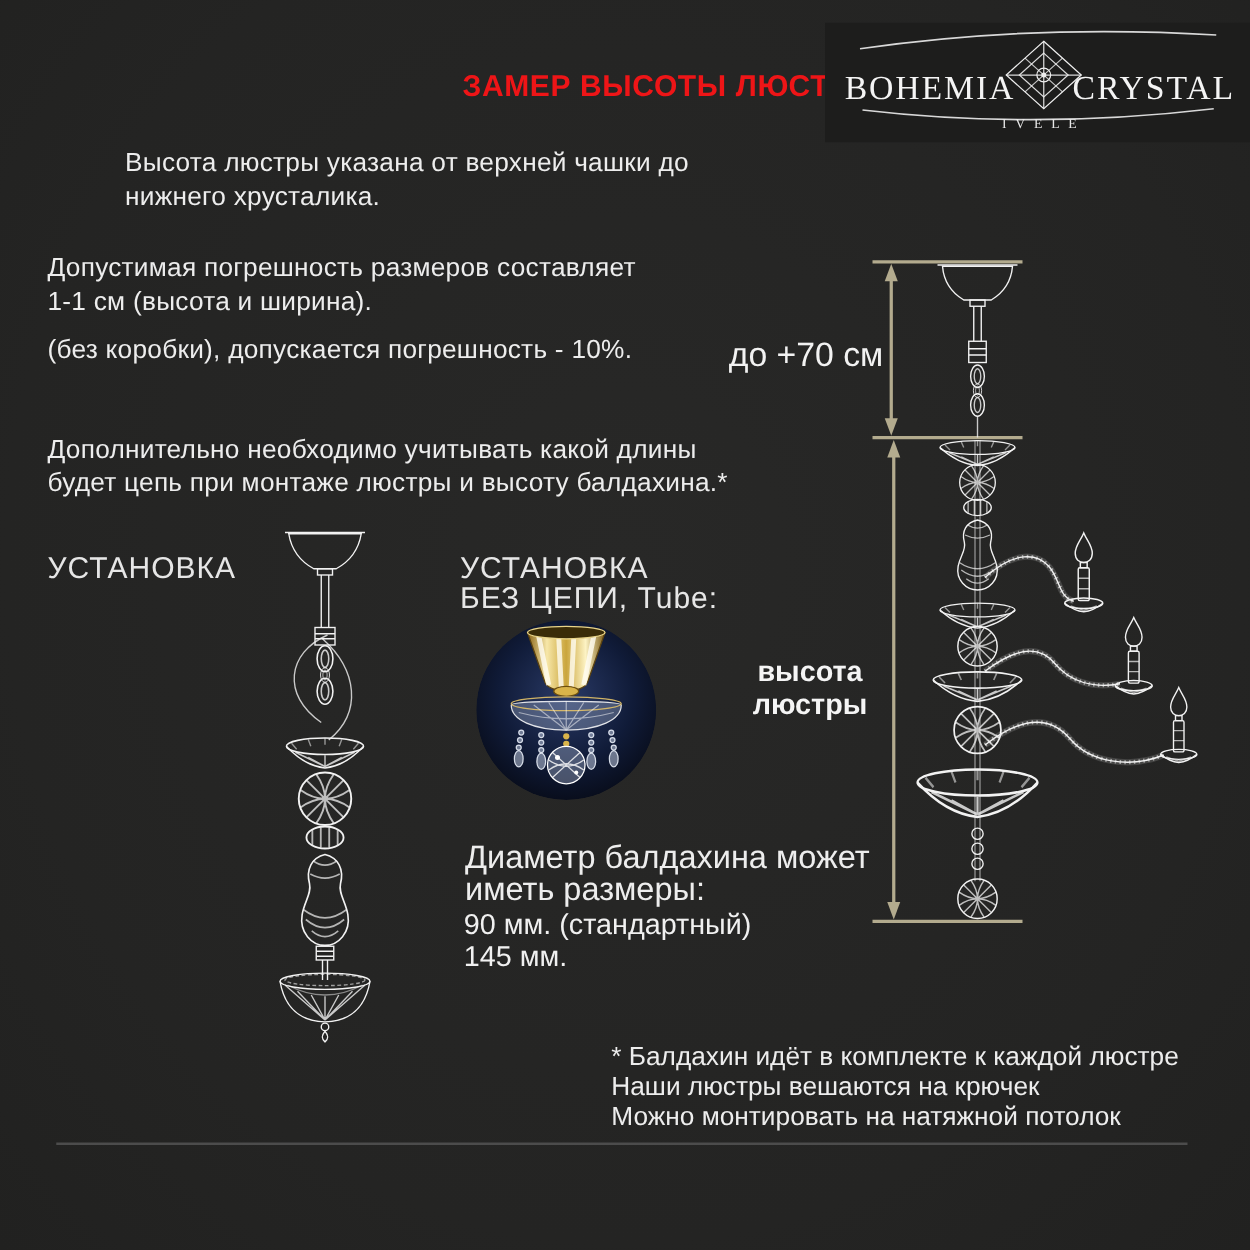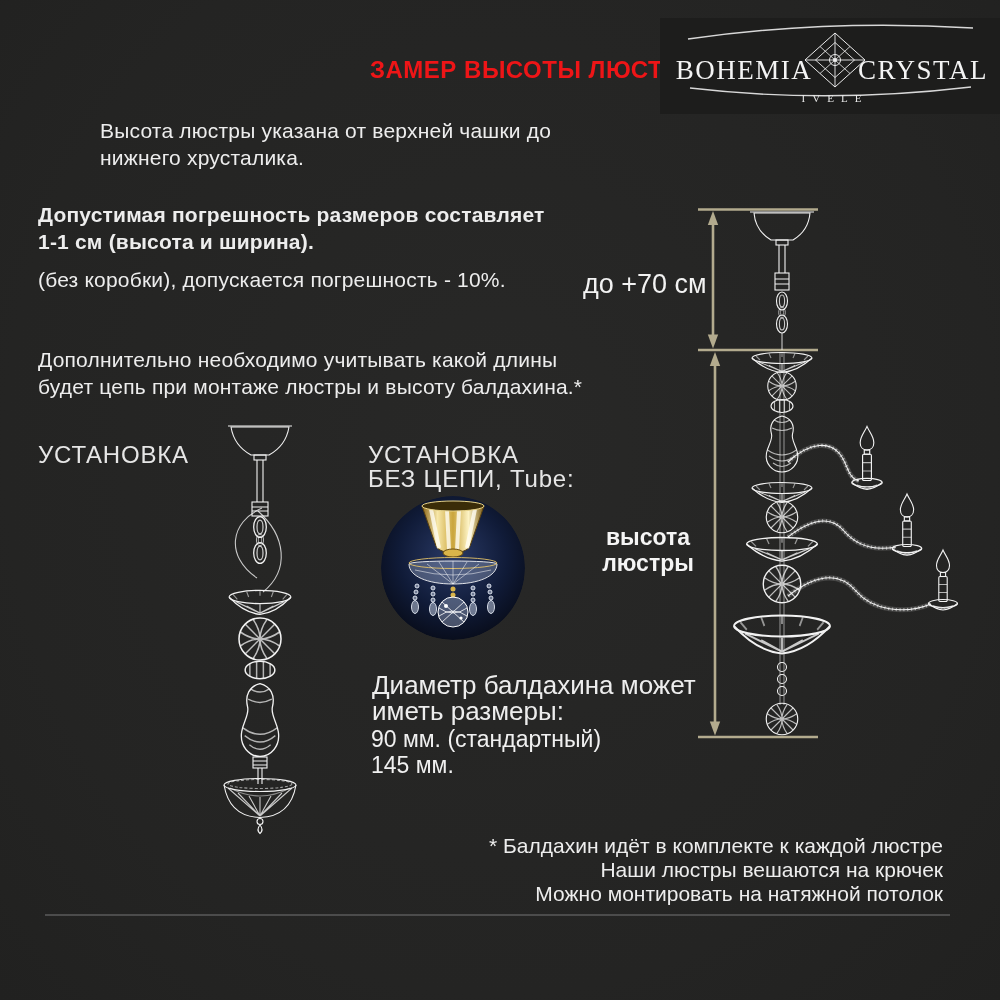--- a/index.html
+++ b/index.html
@@ -13,21 +13,21 @@
   .title{
     font-size:24px;font-weight:bold;color:#ee1517;letter-spacing:.5px;white-space:nowrap;
   }
   .para{font-size:21px;line-height:27px;color:#ededed;letter-spacing:.2px;}
   .para div{white-space:nowrap;}
   .dim-label{font-size:27px;color:#f2f2f2;white-space:nowrap;}
   .height-label{font-size:23px;font-weight:bold;line-height:26px;text-align:center;color:#f5f5f5;}
   .section-head{font-size:24px;line-height:23.5px;letter-spacing:.8px;color:#e6e6e6;white-space:nowrap;}
   .sizes-intro{font-size:26px;line-height:26px;color:#ededed;}
   .sizes-list{font-size:23px;line-height:26px;color:#f0f0f0;}
-  .footnotes{font-size:21px;line-height:24px;text-align:right;color:#ededed;}
+  .footnotes{font-size:21px;line-height:24px;text-align:left;color:#ededed;}
   .divider{height:2px;background:#535353;opacity:.85;}
   svg{display:block;}
   .wire{stroke:#f2f2f2;fill:none;stroke-width:1.1;}
   .meas{stroke:#b3ab8e;fill:none;stroke-width:2.6;}
   .measfill{fill:#b3ab8e;stroke:none;}
 </style>
 </head>
 <body>
 
 <div class="canvas">
@@ -48,21 +48,21 @@
       <circle r="5.5"></circle>
       <circle r="2" fill="#ededed" stroke="none"></circle>
     </g>
     <text x="175" y="84" text-anchor="middle" fill="#e8e8e8" font-family="Liberation Serif, serif" font-size="11" letter-spacing="7">IVELE</text>
   </svg>
 
   <div class="abs para" style="left:56px;top:117px;margin-left:44px;">
     <div>Высота люстры указана от верхней чашки до</div>
     <div>нижнего хрусталика.</div>
   </div>
-  <div class="abs para" style="left:38px;top:201px;font-weight:bold;">
+  <div class="abs para" style="left:38px;top:201px;">
     <div>Допустимая погрешность размеров составляет</div>
     <div>1-1 см (высота и ширина).</div>
   </div>
   <div class="abs para" style="left:38px;top:266px;">
     <div>(без коробки), допускается погрешность - 10%.</div>
   </div>
   <div class="abs para" style="left:38px;top:346px;">
     <div>Дополнительно необходимо учитывать какой длины</div>
     <div>будет цепь при монтаже люстры и высоту балдахина.*</div>
   </div>

